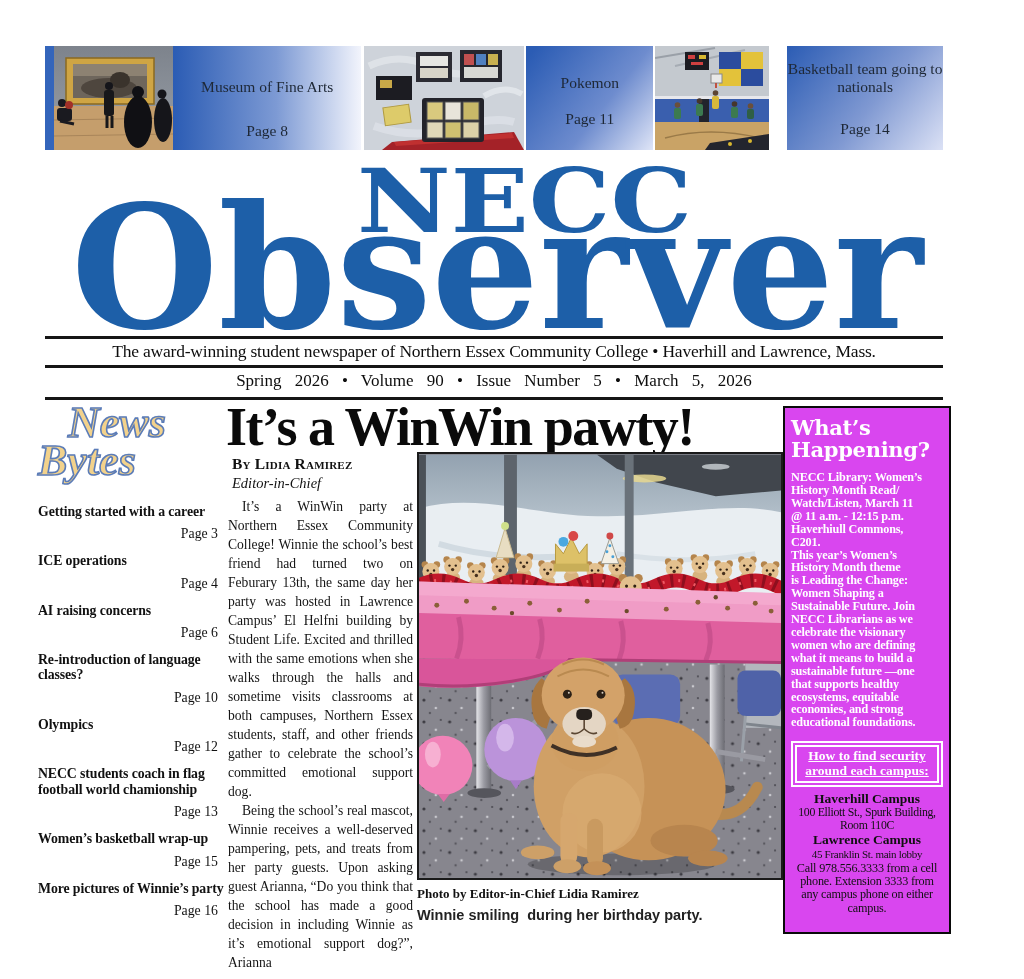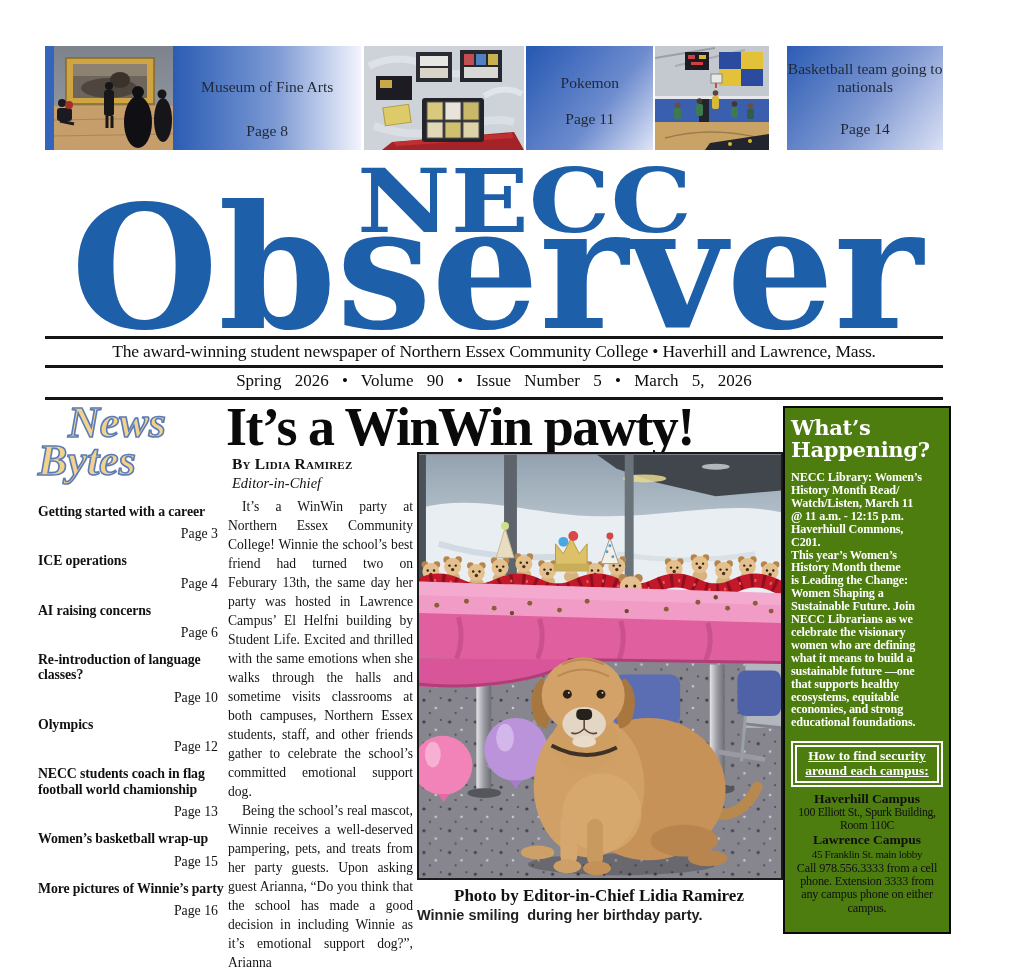--- a/index.html
+++ b/index.html
@@ -48,27 +48,27 @@
   .by-role{font-style:italic;font-size:14.5px;margin-top:2px;}
   .bodycopy{position:absolute;left:228px;top:497px;width:185px;font-size:13.6px;line-height:19px;
             text-align:justify;color:#141414;}
   .bodycopy p{margin:0;text-indent:14px;}
   .continued{margin-top:16px;text-align:right;font-style:italic;font-size:14.5px;padding-right:2px;}
 
   
   .photo{position:absolute;left:417px;top:452px;width:366px;height:428px;border:2px solid #1a1a1a;
          box-sizing:border-box;background:#8a8a92;}
   .photo svg{display:block;}
-  .credit{position:absolute;left:417px;top:886px;width:364px;text-align:center;font-weight:bold;font-size:17px;}
+  .credit{position:absolute;left:417px;top:886px;width:364px;text-align:left;font-weight:bold;font-size:13px;}
   .caption{position:absolute;left:417px;top:907px;width:364px;font-family:"Liberation Sans",sans-serif;
            font-weight:bold;font-size:14.5px;white-space:pre-wrap;color:#222;}
 
   
   .wh{position:absolute;left:783px;top:406px;width:168px;height:528px;box-sizing:border-box;
-      background:#4d7c0f;border:2px solid #0a0a0a;padding:9px 6px;color:#fff;overflow:hidden;}
+      background:#d946ef;border:2px solid #0a0a0a;padding:9px 6px;color:#fff;overflow:hidden;}
   .wh-title{font-family:"DejaVu Serif",serif;font-weight:bold;font-size:21px;line-height:1.05;letter-spacing:-0.3px;}
   .wh-body{margin-top:10px;font-weight:bold;font-size:12.2px;line-height:12.9px;letter-spacing:-0.15px;
            white-space:pre-line;}
   .secbox{margin-top:12px;border:2px solid #fff;padding:2px;}
   .secbox-inner{border:2px solid #fff;text-align:center;font-weight:bold;font-size:13.5px;line-height:1.1;
                 text-decoration:underline;padding:2px 1px;}
   .secinfo{margin-top:4px;text-align:center;color:#101010;}
   .sec-campus{font-weight:bold;font-size:13.5px;line-height:1.15;}
   .sec-addr{font-size:11.8px;line-height:1.1;letter-spacing:-0.3px;white-space:pre-line;}
   .sec-addr-condensed{font-size:11px;line-height:1.15;letter-spacing:-0.3px;}

